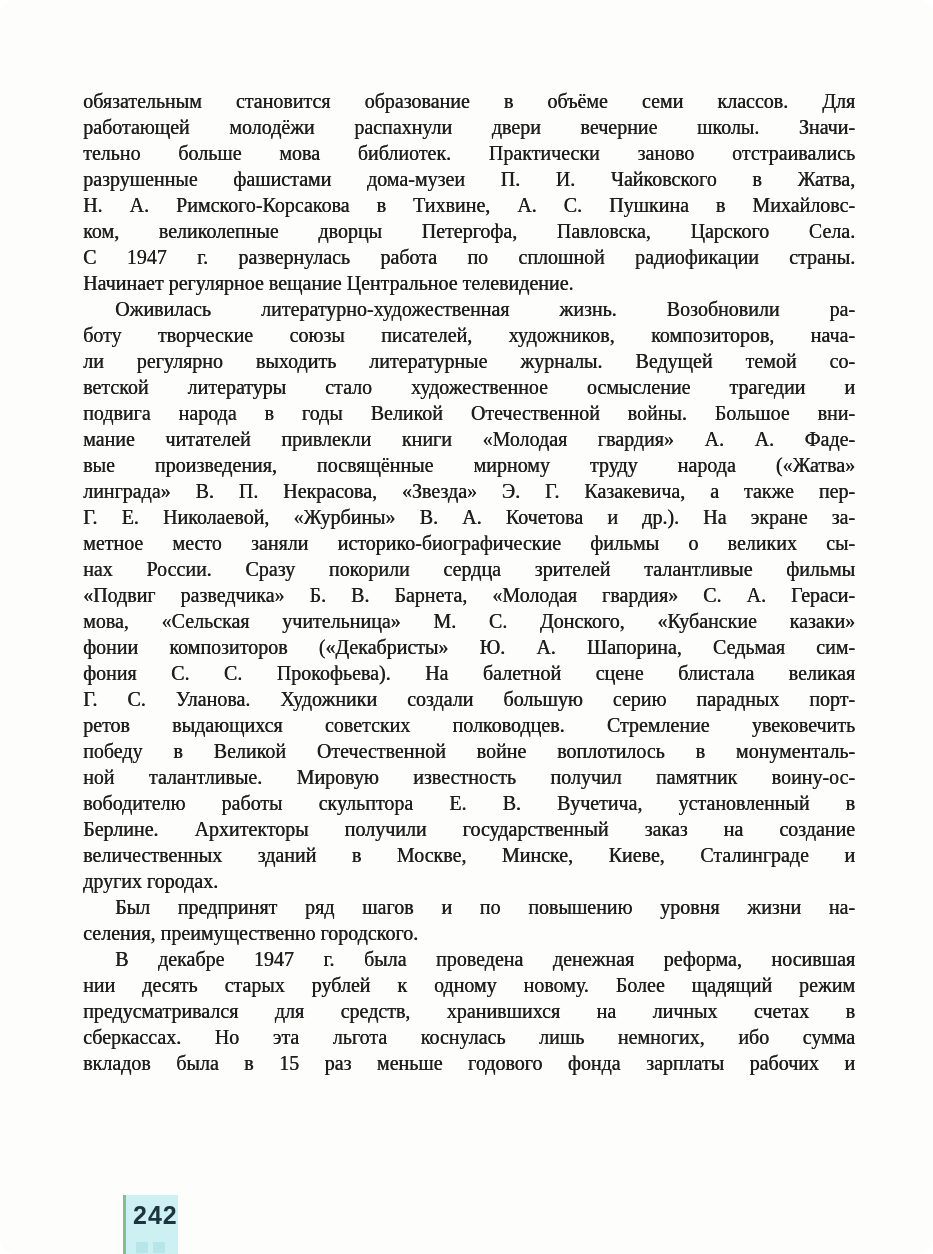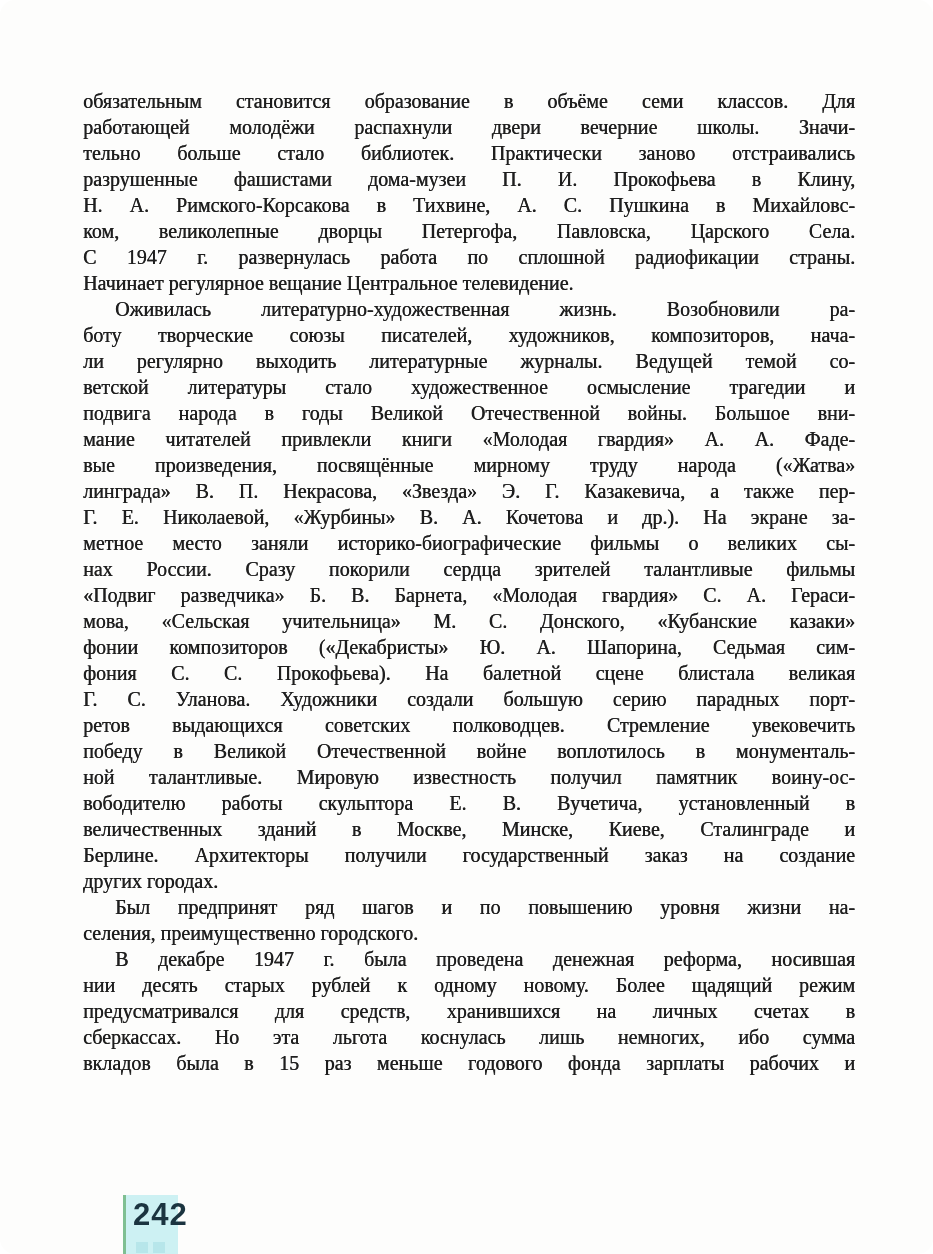--- a/index.html
+++ b/index.html
@@ -47,21 +47,21 @@
     height: 59px;
     box-sizing: border-box;
     border-left: 3px solid #7fbf92;
     background: #cdf1f3;
   }
   .page-number {
     display: block;
     margin: 9px 0 0 7px;
     font-family: "Liberation Sans", "DejaVu Sans", sans-serif;
     font-weight: bold;
-    font-size: 31px;
+    font-size: 25px;
     line-height: 22px;
     letter-spacing: 1px;
     color: #1b3440;
   }
   .tab-artifact {
     position: absolute;
     width: 12px;
     height: 11px;
     top: 47px;
     background: #b7e6ea;
@@ -69,22 +69,22 @@
   .tab-artifact.a1 { left: 10px; }
   .tab-artifact.a2 { left: 27px; }
 </style>
 </head>
 <body>
 
 <div class="page" style="background: rgb(253, 253, 252);">
   <section class="text-block" style="color: rgb(31, 31, 31);">
       <div class="para-line">обязательным становится образование в объёме семи классов. Для</div>
       <div class="para-line">работающей молодёжи распахнули двери вечерние школы. Значи-</div>
-      <div class="para-line">тельно больше стало библиотек. Практически заново отстраивались</div>
-      <div class="para-line">разрушенные фашистами дома-музеи П. И. Прокофьева в Клину,</div>
+      <div class="para-line">тельно больше мова библиотек. Практически заново отстраивались</div>
+      <div class="para-line">разрушенные фашистами дома-музеи П. И. Чайковского в Жатва,</div>
       <div class="para-line">Н. А. Римского-Корсакова в Тихвине, А. С. Пушкина в Михайловс-</div>
       <div class="para-line">ком, великолепные дворцы Петергофа, Павловска, Царского Села.</div>
       <div class="para-line">С 1947 г. развернулась работа по сплошной радиофикации страны.</div>
       <div class="para-line end-line">Начинает регулярное вещание Центральное телевидение.</div>
       <div class="para-line first">Оживилась литературно-художественная жизнь. Возобновили ра-</div>
       <div class="para-line">боту творческие союзы писателей, художников, композиторов, нача-</div>
       <div class="para-line">ли регулярно выходить литературные журналы. Ведущей темой со-</div>
       <div class="para-line">ветской литературы стало художественное осмысление трагедии и</div>
       <div class="para-line">подвига народа в годы Великой Отечественной войны. Большое вни-</div>
       <div class="para-line">мание читателей привлекли книги «Молодая гвардия» А. А. Фаде-</div>
@@ -95,22 +95,22 @@
       <div class="para-line">нах России. Сразу покорили сердца зрителей талантливые фильмы</div>
       <div class="para-line">«Подвиг разведчика» Б. В. Барнета, «Молодая гвардия» С. А. Гераси-</div>
       <div class="para-line">мова, «Сельская учительница» М. С. Донского, «Кубанские казаки»</div>
       <div class="para-line">фонии композиторов («Декабристы» Ю. А. Шапорина, Седьмая сим-</div>
       <div class="para-line">фония С. С. Прокофьева). На балетной сцене блистала великая</div>
       <div class="para-line">Г. С. Уланова. Художники создали большую серию парадных порт-</div>
       <div class="para-line">ретов выдающихся советских полководцев. Стремление увековечить</div>
       <div class="para-line">победу в Великой Отечественной войне воплотилось в монументаль-</div>
       <div class="para-line">ной талантливые. Мировую известность получил памятник воину-ос-</div>
       <div class="para-line">вободителю работы скульптора Е. В. Вучетича, установленный в</div>
+      <div class="para-line">Берлине. Архитекторы получили государственный заказ на создание</div>
       <div class="para-line">величественных зданий в Москве, Минске, Киеве, Сталинграде и</div>
-      <div class="para-line">Берлине. Архитекторы получили государственный заказ на создание</div>
       <div class="para-line end-line">других городах.</div>
       <div class="para-line first">Был предпринят ряд шагов и по повышению уровня жизни на-</div>
       <div class="para-line end-line">селения, преимущественно городского.</div>
       <div class="para-line first">В декабре 1947 г. была проведена денежная реформа, носившая</div>
       <div class="para-line">нии десять старых рублей к одному новому. Более щадящий режим</div>
       <div class="para-line">предусматривался для средств, хранившихся на личных счетах в</div>
       <div class="para-line">сберкассах. Но эта льгота коснулась лишь немногих, ибо сумма</div>
       <div class="para-line">вкладов была в 15 раз меньше годового фонда зарплаты рабочих и</div>
     </section>
 

